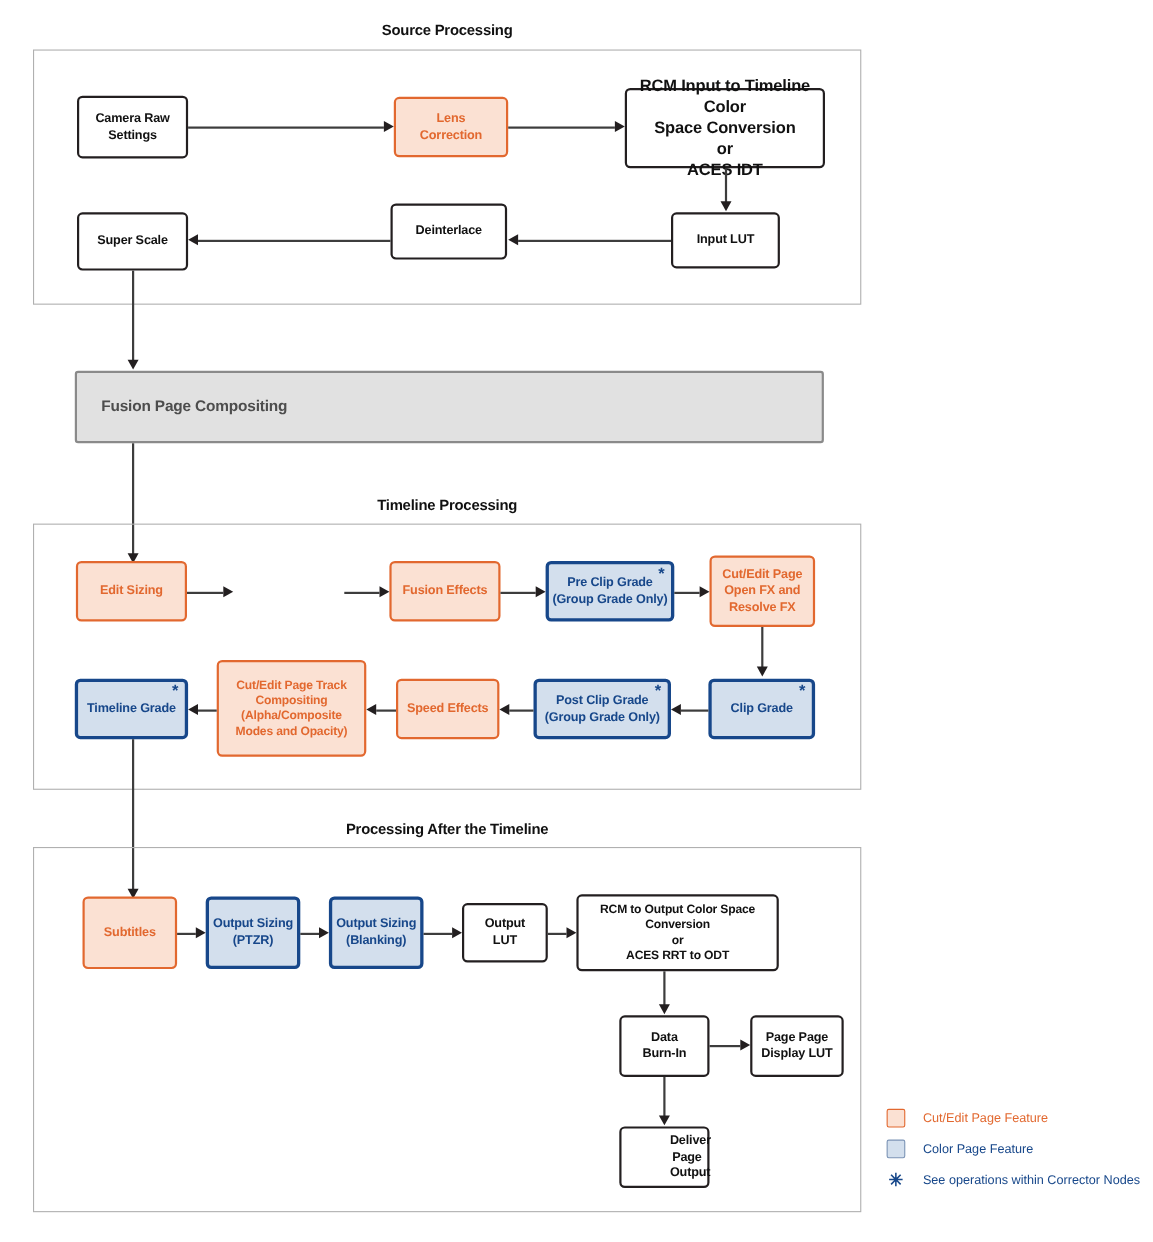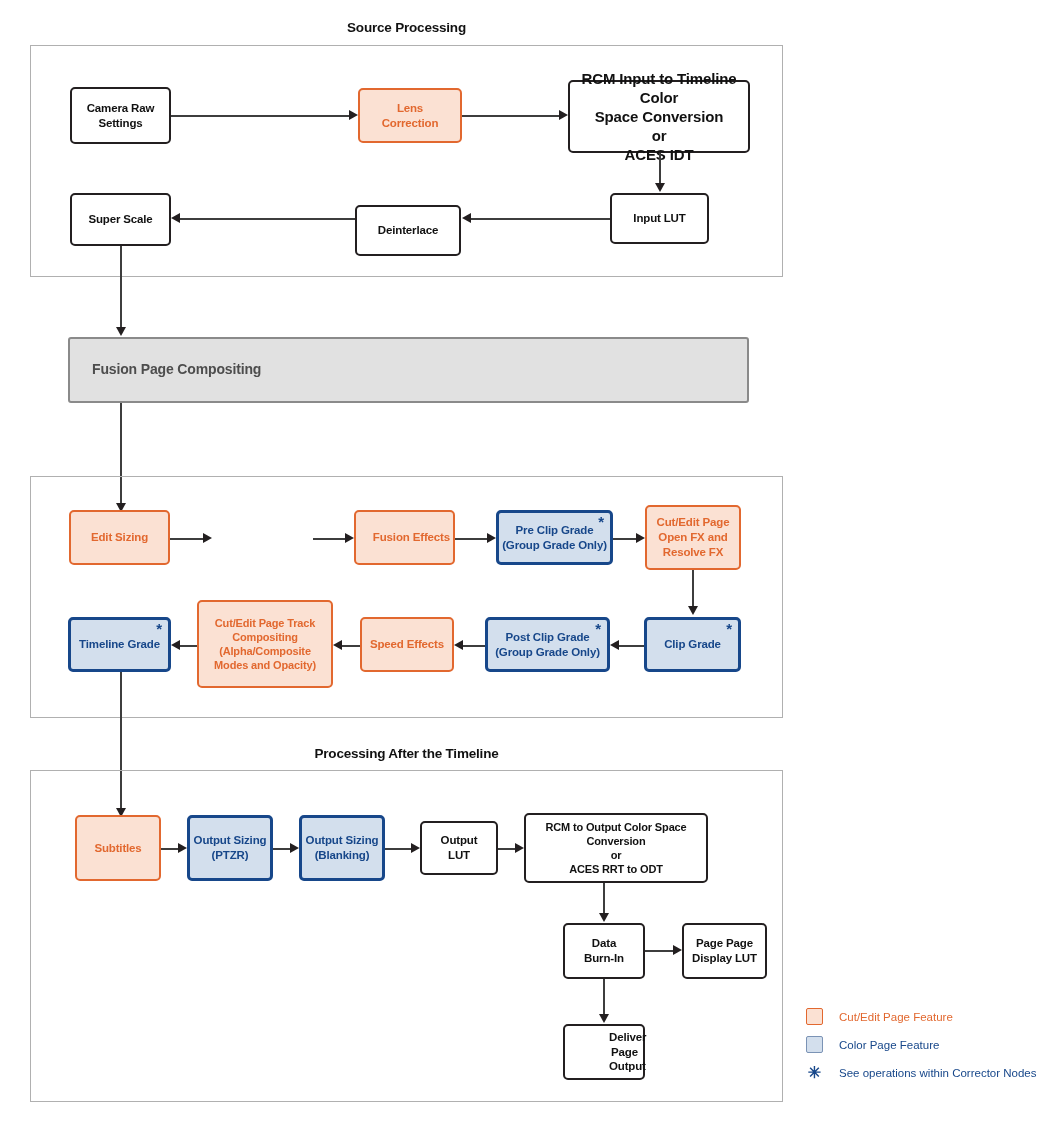--- a/index.html
+++ b/index.html
@@ -165,21 +165,21 @@
     <span class="lines" style="white-space:pre-line;">RCM Input to Timeline Color
 Space Conversion
 or
 ACES IDT</span>
   </div>
 
   <div class="node node-plain" style="left:610px; top:193px; width:99px; height:51px;">
     <span class="lines" style="white-space:pre-line;">Input LUT</span>
   </div>
 
-  <div class="node node-plain" style="left:355px; top:205px; width:106px; height:51px;">
+  <div class="node node-plain" style="left:355px; top:185px; width:106px; height:51px;">
     <span class="lines" style="white-space:pre-line;">Deinterlace</span>
   </div>
 
   <div class="node node-plain" style="left:70px; top:193px; width:101px; height:53px;justify-content:center;">
     <span class="lines" style="white-space:pre-line;">Super Scale</span>
   </div>
 
   <div class="hline" style="left:171px; top:115px; width:178px;"></div>
   <div class="arrow arrow-right" style="left:349px; top:110px;"></div>
 
@@ -198,29 +198,30 @@
   <div class="vline" style="left:120px; top:246px; width:1.6px; height:84px;"></div>
   <div class="arrow arrow-down" style="left:116px; top:327px;"></div>
 
   <div class="node node-grey" style="left:68px; top:337px; width:681px; height:66px;">
     <span class="lines">Fusion Page Compositing</span>
   </div>
 
   <div class="vline" style="left:120px; top:403px; width:1.6px; height:104px;"></div>
   <div class="arrow arrow-down" style="left:116px; top:503px;"></div>
 
+  <div class="section-title" style="left:30px; top:452px; width:753px;">Timeline Processing</div>
   <div class="frame" style="left:30px; top:476px; width:753px; height:242px;"></div>
 
   <div class="node node-orange" style="left:69px; top:510px; width:101px; height:55px;">
     <span class="lines" style="white-space:pre-line;">Edit Sizing</span>
   </div>
 
 
   <div class="node node-orange" style="left:354px; top:510px; width:101px; height:55px;">
-    <span class="lines" style="white-space:pre-line;text-align:right;">Fusion Effects</span>
+    <span class="lines" style="white-space:pre-line;">Fusion Effects</span>
   </div>
 
   <div class="node node-blue" style="left:496px; top:510px; width:117px; height:55px;">
     <span class="lines" style="white-space:pre-line;">Pre Clip Grade
 (Group Grade Only)</span>
     <span class="star">*</span>
   </div>
 
   <div class="node node-orange" style="left:645px; top:505px; width:96px; height:65px;">
     <span class="lines" style="white-space:pre-line;">Cut/Edit Page

